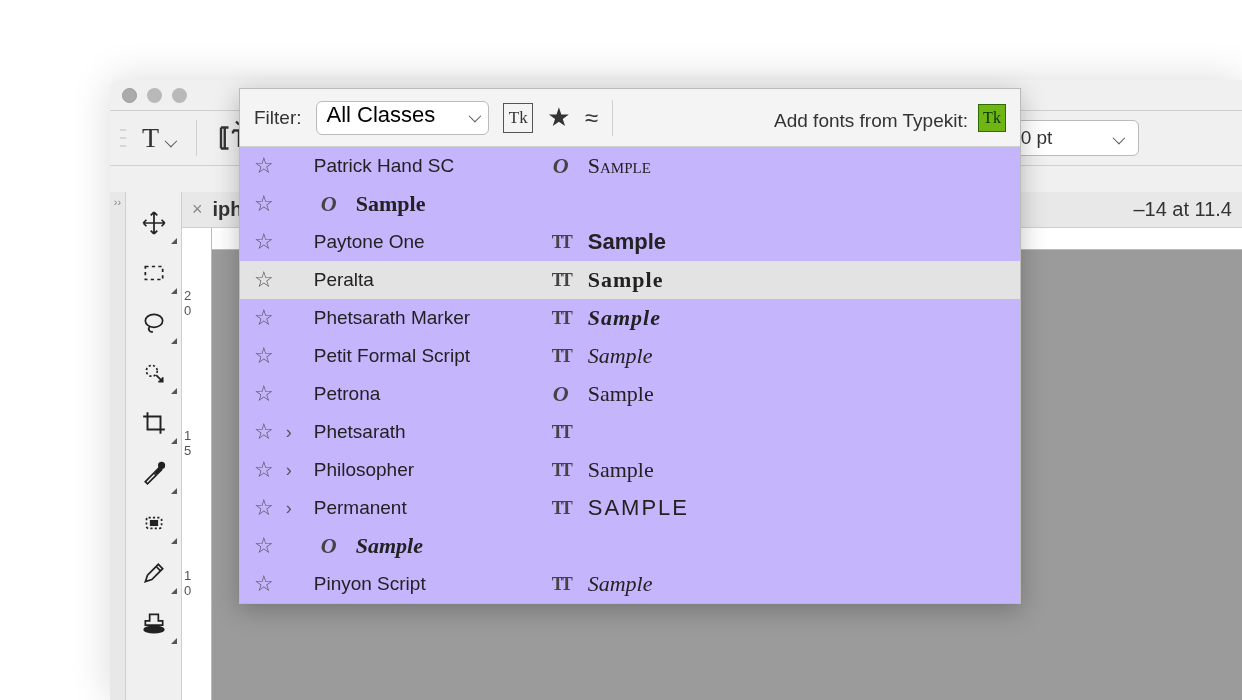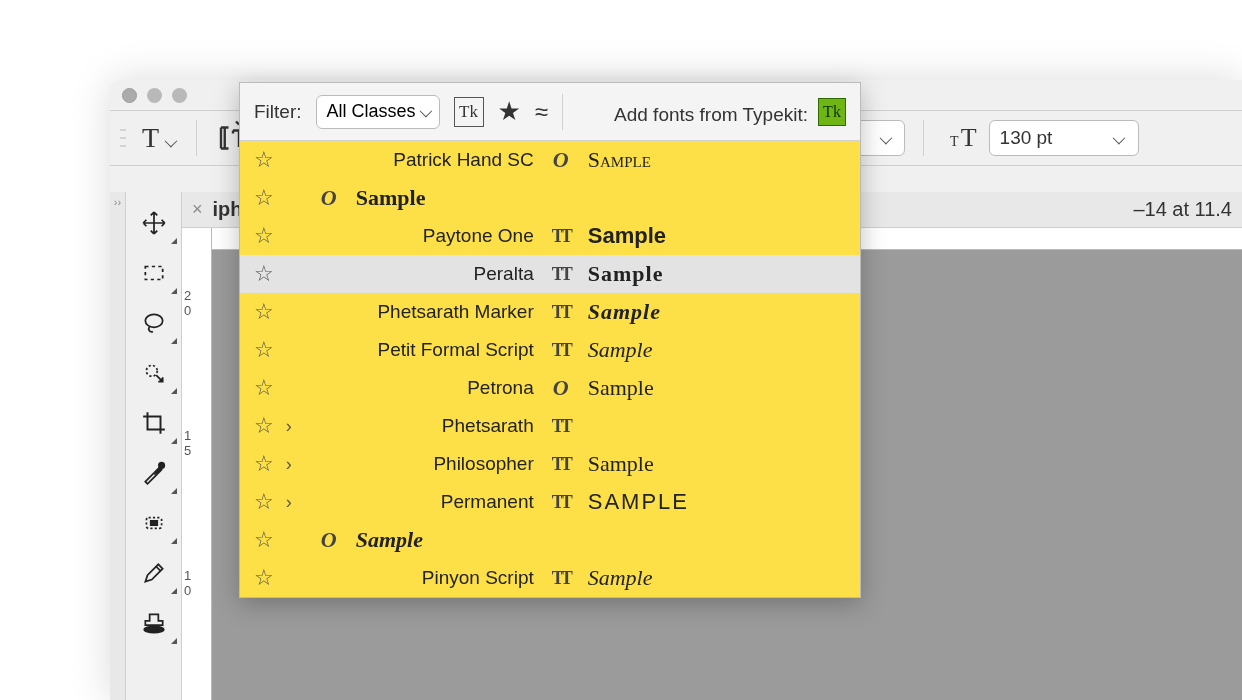--- a/index.html
+++ b/index.html
@@ -219,47 +219,47 @@
   background: #fff;
   border-right: 1px solid #bbb;
 }
 .ruler-v .num {
   font-size: 13px; color: #555; text-align: left;
   padding-left: 2px;
 }
 
 .font-panel {
   position: absolute;
-  top: 82px;
+  top: 88px;
   left: 239px;
-  width: 622px;
-  background: #fde047;
+  width: 782px;
+  background: #c4b5fd;
   border: 1px solid #bbb;
   box-shadow: 0 6px 24px rgba(0,0,0,0.25);
   z-index: 100;
 }
 .font-panel-header {
   height: 58px;
   background: #f4f4f4;
   border-bottom: 1px solid #d0d0d0;
   display: flex;
   align-items: center;
   padding: 0 14px;
   gap: 14px;
 }
 .font-panel-header .label { font-size: 19px; color: #333; }
 .class-select {
   height: 34px;
   border: 1px solid #bbb;
   border-radius: 6px;
   background: #fff;
-  display: flex; align-items: center;
+  display: flex; 
   padding: 0 10px;
-  font-size: 18px;
-  gap: 4px;
+  font-size: 22px;
+  gap: 34px;
 }
 .tk-box {
   width: 30px; height: 30px;
   border: 1.5px solid #555;
   display: flex; align-items: center; justify-content: center;
   font-family: Georgia, serif;
   font-size: 17px;
   color: #333;
 }
 .star-filled {
@@ -290,21 +290,21 @@
   color: #222;
 }
 .font-row.selected { background: #e3e3e3; }
 .font-row .star {
   font-size: 22px; color: #555;
 }
 .font-row .expand {
   width: 16px;
   font-size: 18px; color: #555;
 }
-.font-row .name { flex: 0 0 220px; text-align: right; }
+.font-row .name { flex: 0 0 220px; }
 .font-row .type-icon {
   flex: 0 0 30px;
   display: flex; align-items: center; justify-content: center;
   font-family: Georgia, serif;
 }
 .type-icon.opentype { font-style: italic; font-size: 22px; font-weight: 600; color: #444; }
 .type-icon.tt { font-size: 18px; font-weight: 700; letter-spacing: -3px; color: #444; }
 .font-row .sample {
   font-size: 22px;
   color: #222;

